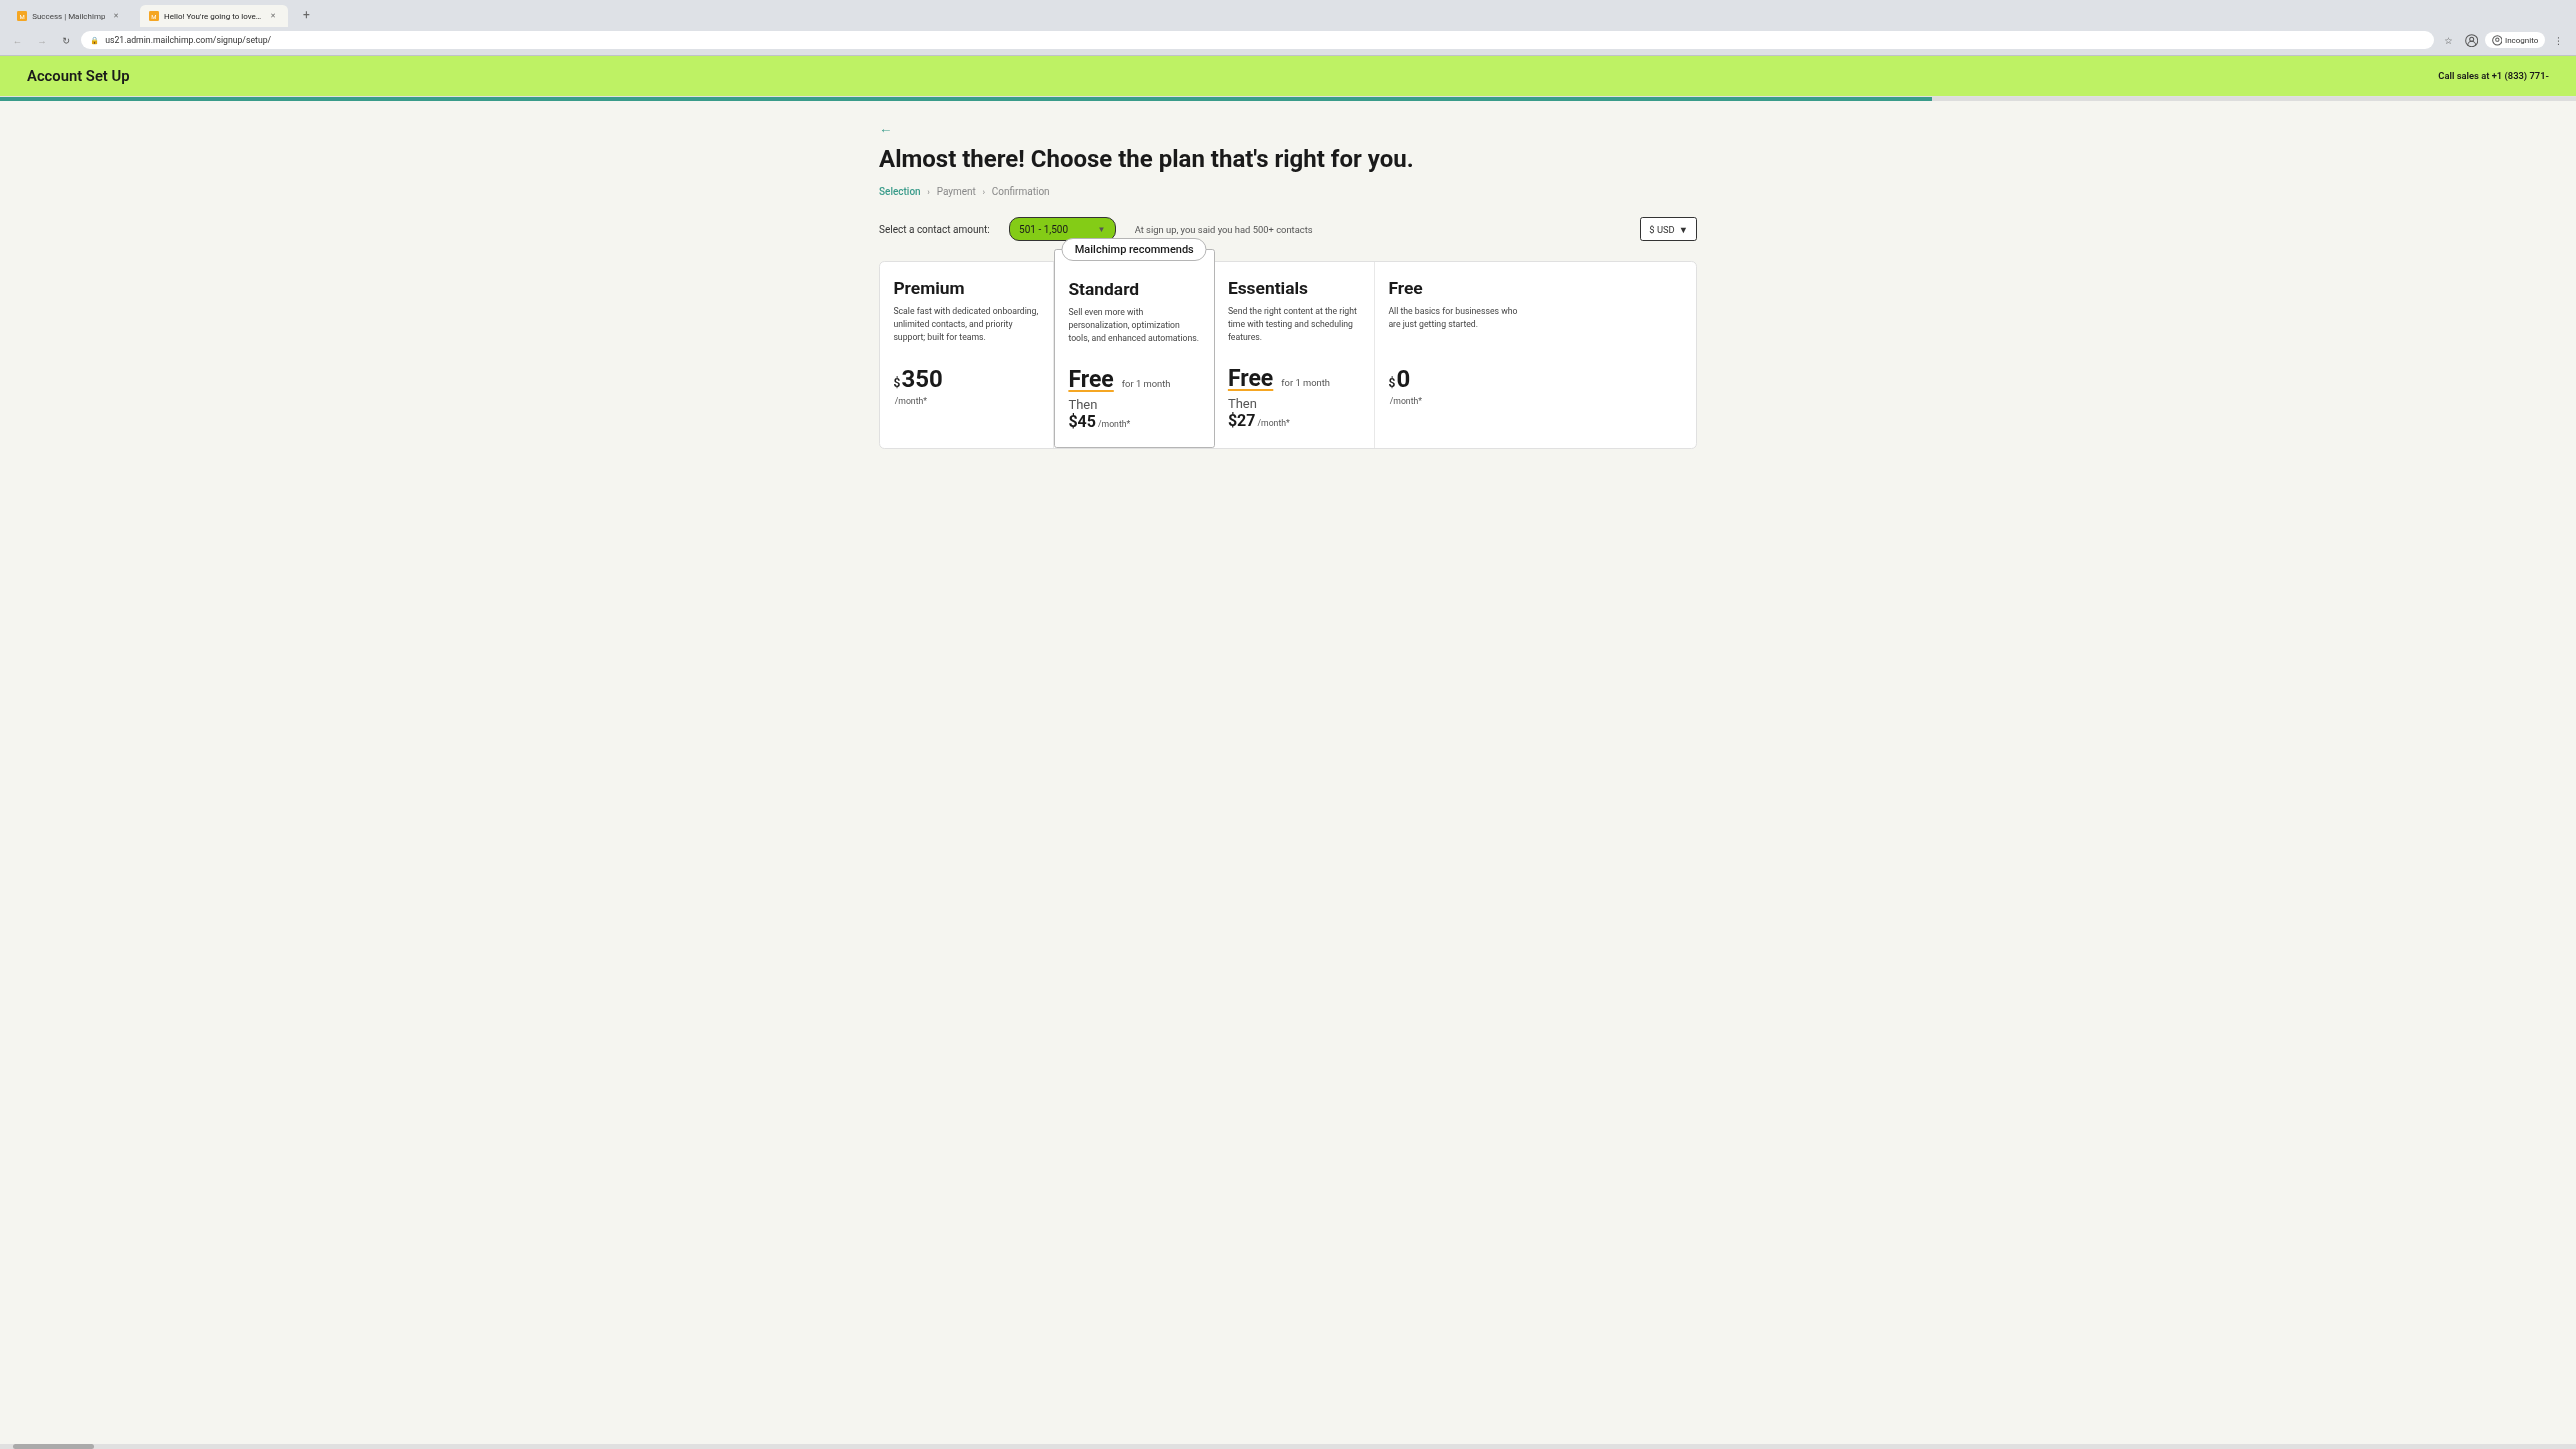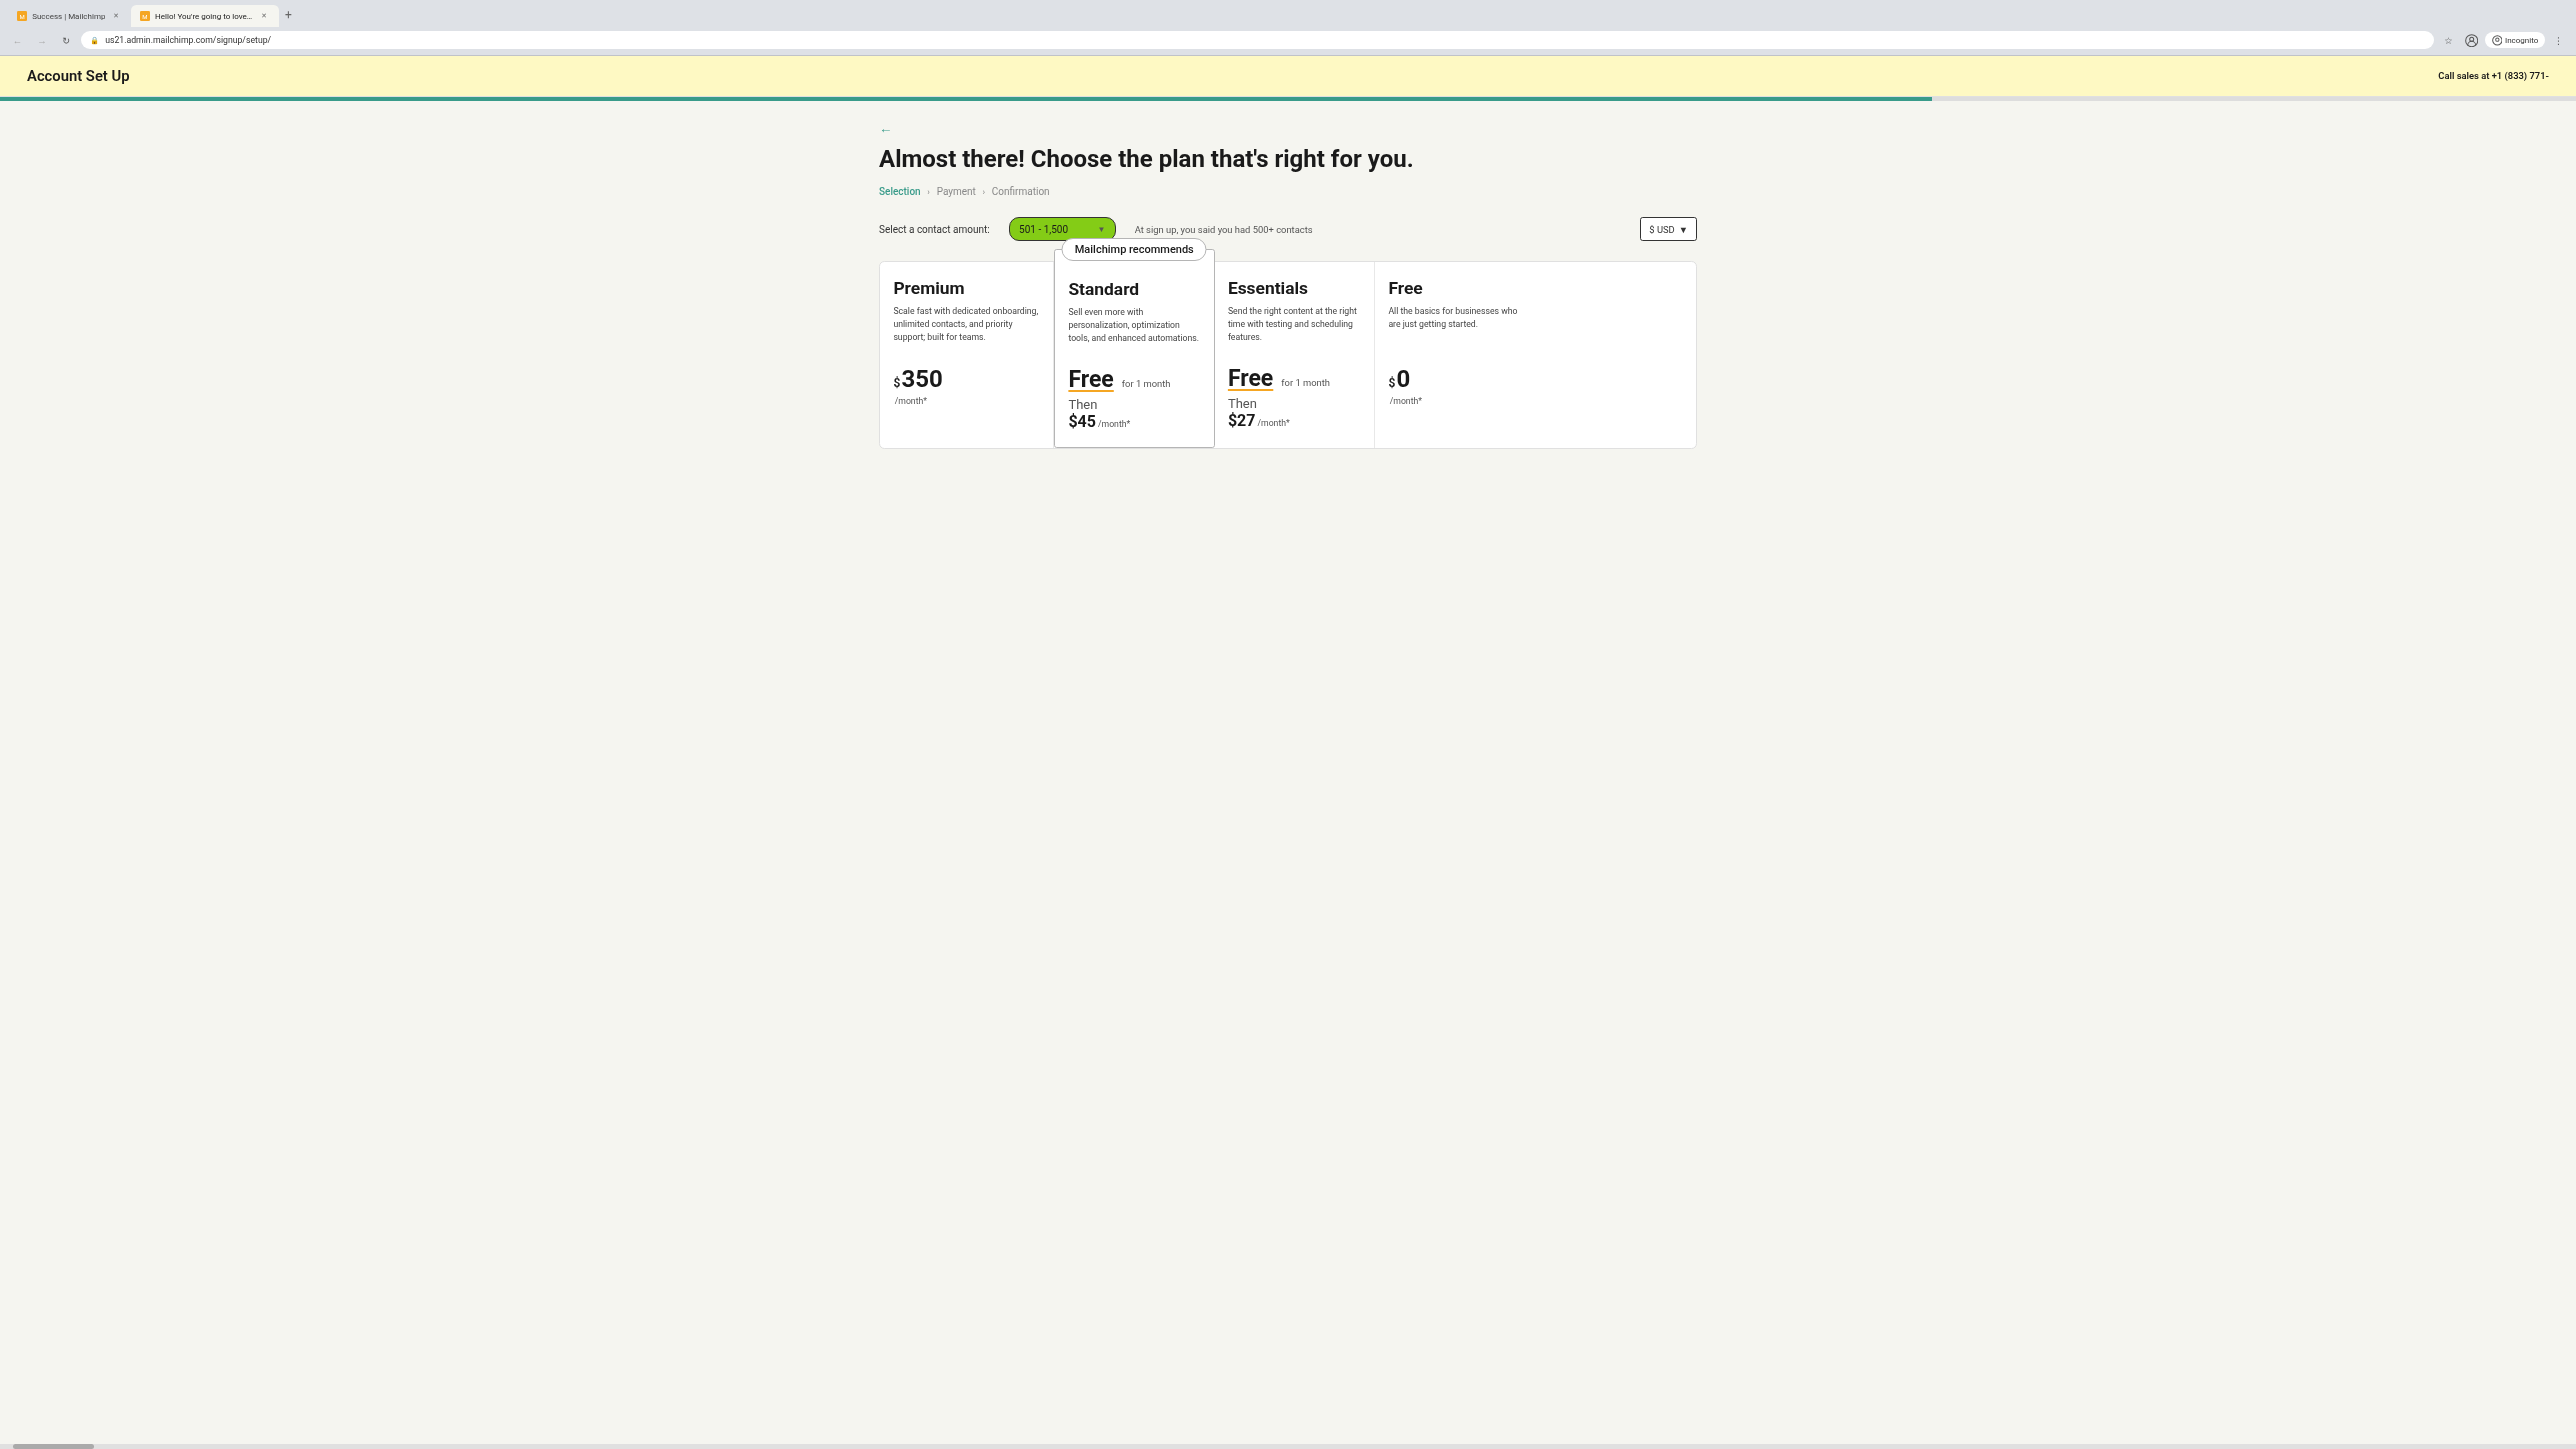--- a/index.html
+++ b/index.html
@@ -10,21 +10,21 @@
     }
 
     
     .browser-chrome {
       background: #dee1e6;
       border-bottom: 0.7px solid #c0c3c8;
     }
     .browser-title-bar {
       display: flex;
       padding: 5.4px 8px 0;
-      gap: 0;
+      gap: 9px;
     }
     .browser-tab {
       display: flex;
       align-items: center;
       background: #dee1e6;
       padding: 5.4px 9.4px;
       border-radius: 5.4px 5.4px 0 0;
       font-size: 8.7px;
       color: #444;
       gap: 5.4px;
@@ -132,21 +132,21 @@
     }
 
     
     .page-content {
       background: #f5f5f0;
       min-height: calc(100vh - 54px);
     }
 
     
     .top-bar {
-      background: #fef9c3;
+      background: #bef264;
       padding: 10.7px 27px;
       display: flex;
       align-items: center;
       justify-content: space-between;
       border-bottom: 0.7px solid #e0e0e0;
     }
     .page-title-text {
       font-size: 14.8px;
       font-weight: 600;
       color: #1a1a1a;

